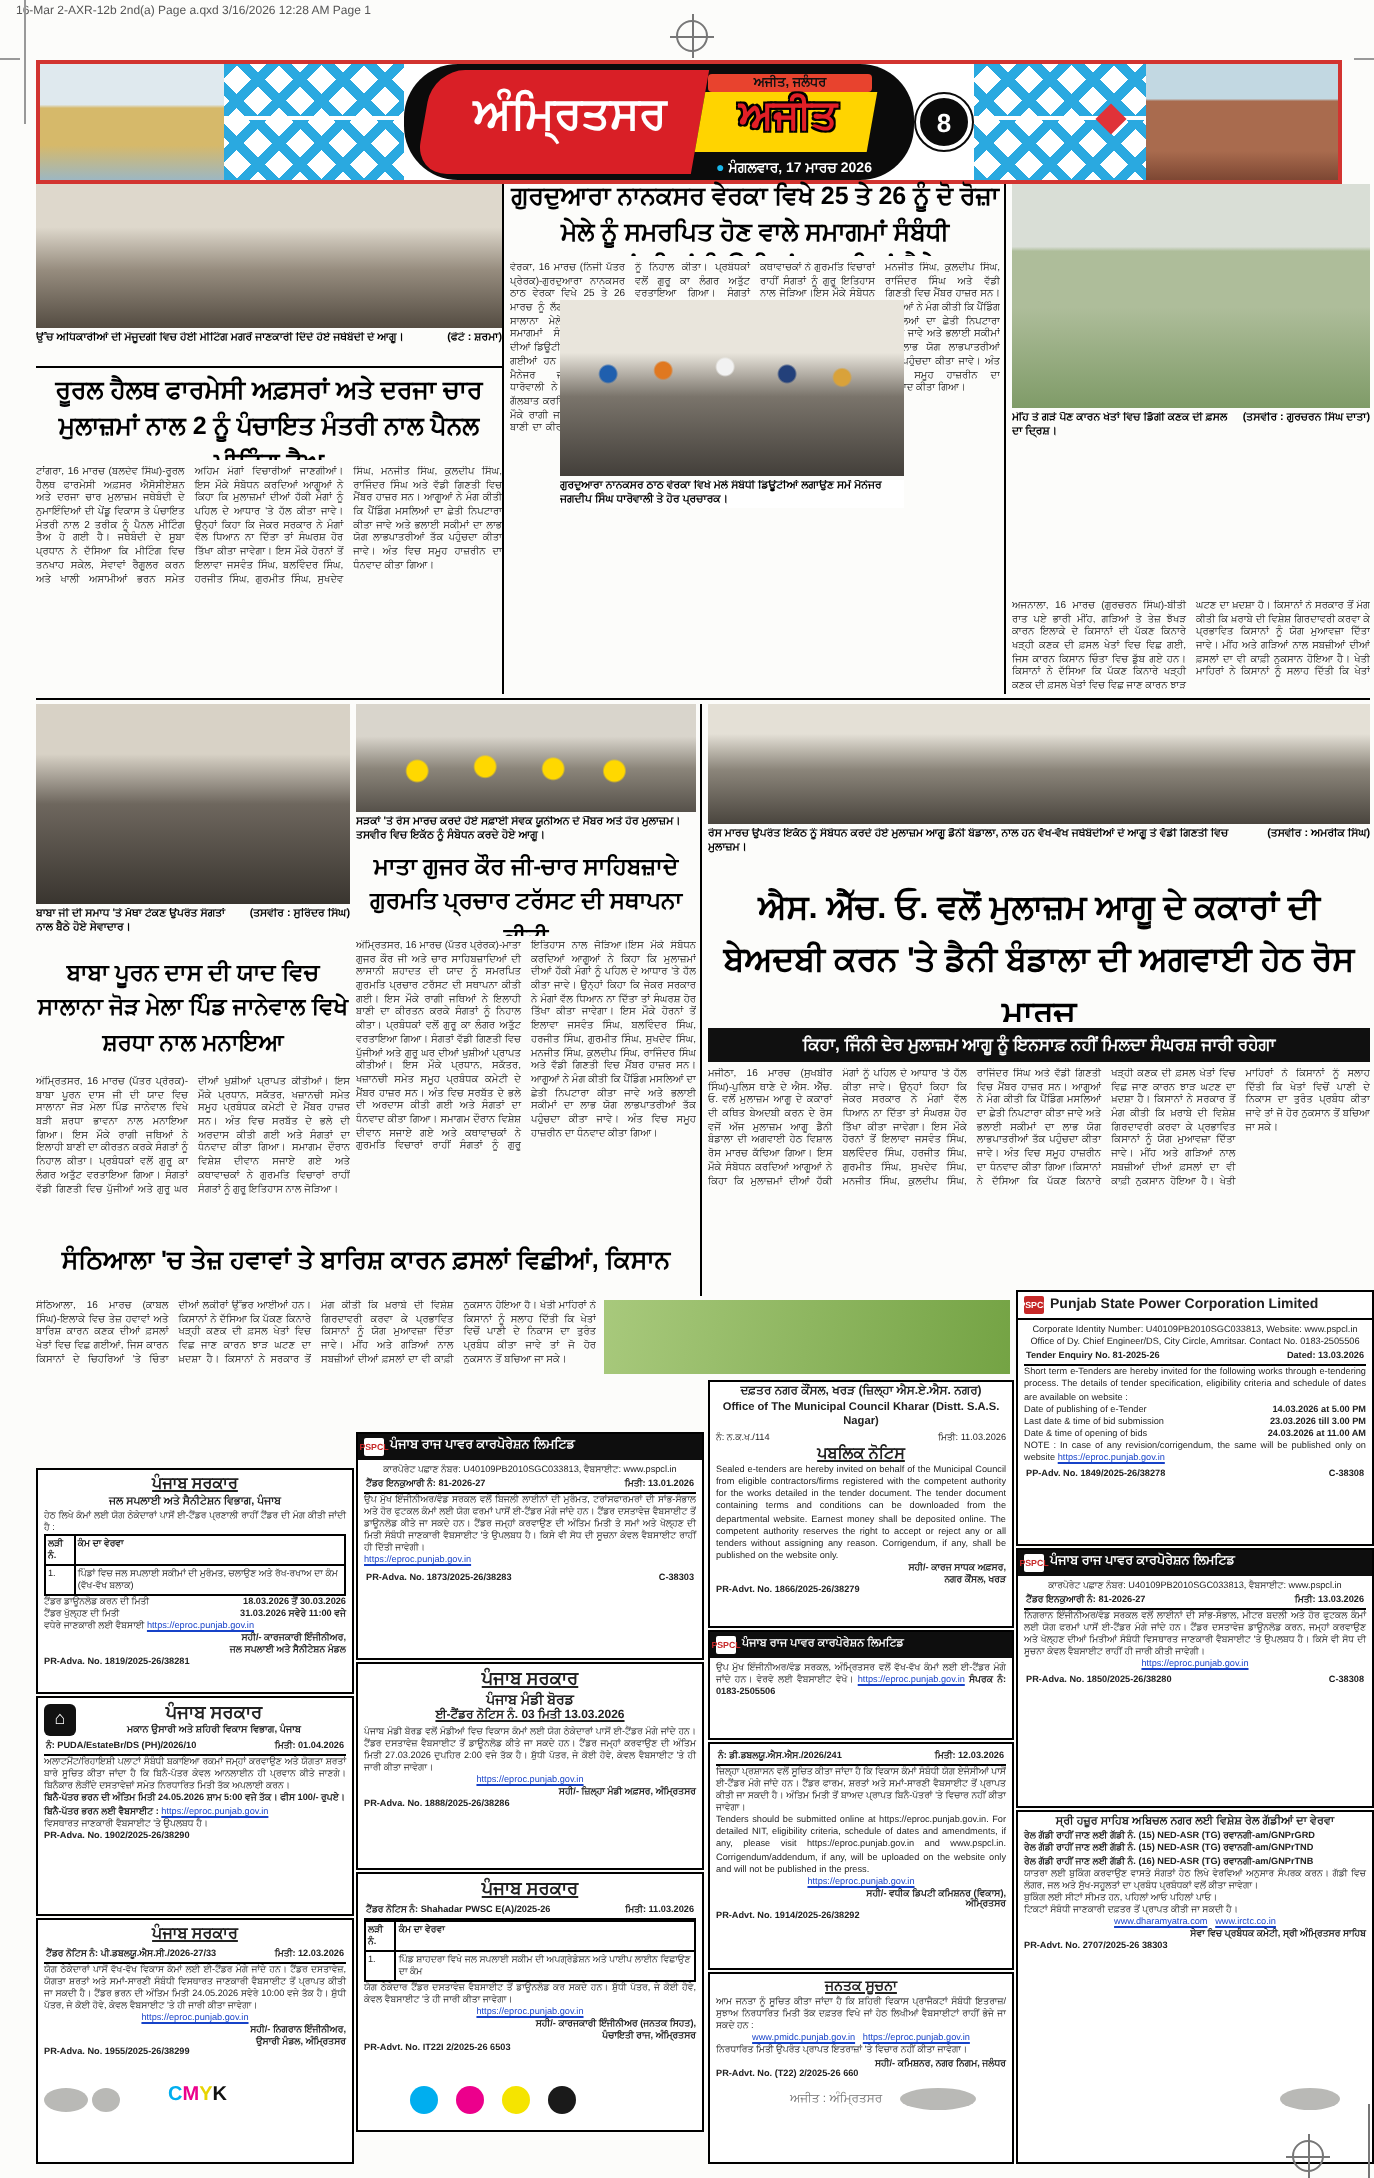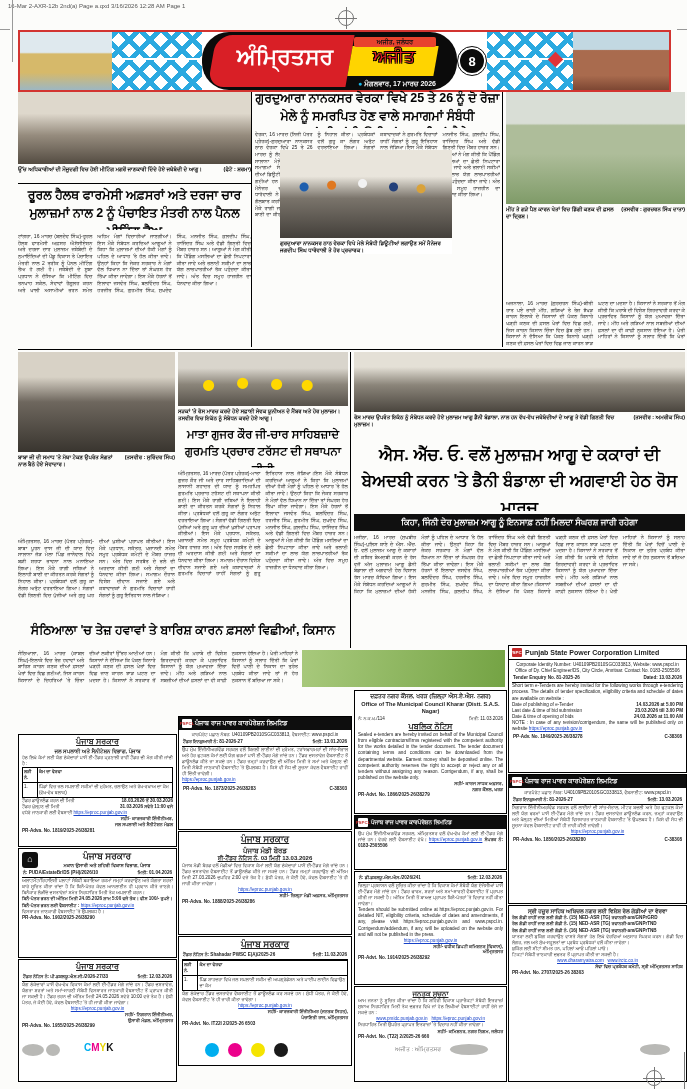--- a/index.html
+++ b/index.html
@@ -51,21 +51,21 @@
  <div class="abs" style="left:18px;top:30px;width:649px;height:58px;border:2px solid #d23430;background:#fff;display:flex">
    <div class="photo" style="width:92px;height:100%;background:linear-gradient(#dfe9ee 0 35%,#d6b96a 38% 70%,#9db7c2)"></div>
    <div class="band" style="width:90px;height:100%;position:relative">
      <div class="abs" style="left:0;top:26px;width:100%;height:2px;background:#fff"></div>
    </div>
    <div style="width:255px;height:100%;position:relative;background:#0b0b0b;border-radius:27px;flex:0 0 auto">
      <div class="abs" style="left:10px;top:3px;bottom:3px;width:138px;background:#d91f26;transform:skewX(-10deg);border-radius:16px 0 0 16px"></div>
      <div class="abs" style="left:148px;top:14px;bottom:14px;width:86px;background:#ffd400;transform:skewX(-10deg)"></div>
      <div class="abs" style="left:18px;top:12px;width:130px;font-size:22px;font-weight:bold;color:#fff;text-align:center">ਅੰਮ੍ਰਿਤਸਰ</div>
      <div class="abs" style="left:152px;top:5px;width:82px;font-size:6.5px;font-weight:bold;color:#111;background:#e8432e;text-align:center;border-radius:2px;padding:1px 0">ਅਜੀਤ, ਜਲੰਧਰ</div>
-     <div class="abs" style="left:152px;top:15px;width:80px;font-size:17px;font-weight:normal;color:#e21f26;text-align:center;text-shadow:1px 1px 0 #000,-1px -1px 0 #000,1px -1px 0 #000,-1px 1px 0 #000">ਅਜੀਤ</div>
+     <div class="abs" style="left:152px;top:15px;width:80px;font-size:20px;font-weight:bold;color:#e21f26;text-align:center;text-shadow:1px 1px 0 #000,-1px -1px 0 #000,1px -1px 0 #000,-1px 1px 0 #000">ਅਜੀਤ</div>
      <div class="abs" style="left:140px;bottom:2px;width:110px;font-size:7px;font-weight:bold;color:#fff;text-align:center"><span style="color:#19b7ea">●</span> <span>ਮੰਗਲਵਾਰ, 17 ਮਾਰਚ 2026</span></div>
    </div>
    <div style="width:30px;height:100%;display:flex;align-items:center;justify-content:center">
      <div style="width:24px;height:24px;background:#0b0b0b;border:2px solid #fff;outline:1px solid #0b0b0b;border-radius:50%;color:#fff;font-weight:bold;font-size:13px;display:flex;align-items:center;justify-content:center">8</div>
    </div>
    <div class="band" style="flex:1;height:100%;position:relative">
      <div class="abs" style="left:0;top:26px;width:100%;height:2px;background:#fff"></div>
      <div class="rdia" style="right:12px;top:22px"></div>
    </div>
    <div class="photo" style="width:96px;height:100%;background:linear-gradient(#c2d8e2 0 30%,#a96b4e 32% 75%,#7d4733)"></div>
@@ -106,20 +106,21 @@
    <span>ਅਜਨਾਲਾ, 16 ਮਾਰਚ (ਗੁਰਚਰਨ ਸਿੰਘ)-ਬੀਤੀ ਰਾਤ ਪਏ ਭਾਰੀ ਮੀਂਹ, ਗੜਿਆਂ ਤੇ ਤੇਜ਼ ਝੱਖੜ ਕਾਰਨ ਇਲਾਕੇ ਦੇ ਕਿਸਾਨਾਂ ਦੀ ਪੱਕਣ ਕਿਨਾਰੇ ਖੜ੍ਹੀ ਕਣਕ ਦੀ ਫ਼ਸਲ ਖੇਤਾਂ ਵਿਚ ਵਿਛ ਗਈ, ਜਿਸ ਕਾਰਨ ਕਿਸਾਨ ਚਿੰਤਾ ਵਿਚ ਡੁੱਬ ਗਏ ਹਨ। </span><span>ਕਿਸਾਨਾਂ ਨੇ ਦੱਸਿਆ ਕਿ ਪੱਕਣ ਕਿਨਾਰੇ ਖੜ੍ਹੀ ਕਣਕ ਦੀ ਫ਼ਸਲ ਖੇਤਾਂ ਵਿਚ ਵਿਛ ਜਾਣ ਕਾਰਨ ਝਾੜ ਘਟਣ ਦਾ ਖ਼ਦਸ਼ਾ ਹੈ। ਕਿਸਾਨਾਂ ਨੇ ਸਰਕਾਰ ਤੋਂ ਮੰਗ ਕੀਤੀ ਕਿ ਖ਼ਰਾਬੇ ਦੀ ਵਿਸ਼ੇਸ਼ ਗਿਰਦਾਵਰੀ ਕਰਵਾ ਕੇ ਪ੍ਰਭਾਵਿਤ ਕਿਸਾਨਾਂ ਨੂੰ ਯੋਗ ਮੁਆਵਜ਼ਾ ਦਿੱਤਾ ਜਾਵੇ। ਮੀਂਹ ਅਤੇ ਗੜਿਆਂ ਨਾਲ ਸਬਜ਼ੀਆਂ ਦੀਆਂ ਫ਼ਸਲਾਂ ਦਾ ਵੀ ਕਾਫ਼ੀ ਨੁਕਸਾਨ ਹੋਇਆ ਹੈ। ਖੇਤੀ ਮਾਹਿਰਾਂ ਨੇ ਕਿਸਾਨਾਂ ਨੂੰ ਸਲਾਹ ਦਿੱਤੀ ਕਿ ਖੇਤਾਂ ਵਿਚੋਂ ਪਾਣੀ ਦੇ ਨਿਕਾਸ ਦਾ ਤੁਰੰਤ ਪ੍ਰਬੰਧ ਕੀਤਾ ਜਾਵੇ ਤਾਂ ਜੋ ਹੋਰ ਨੁਕਸਾਨ ਤੋਂ ਬਚਿਆ ਜਾ ਸਕੇ।</span>
  </div>
 
  <div class="abs rule" style="left:18px;top:349px;width:667px;height:1px"></div>
 
  <div class="abs photo" style="left:18px;top:352px;width:157px;height:100px;background:linear-gradient(#d8d2c6 0 25%,#6e675e 50%,#39352f)"></div>
  <div class="abs cap" style="left:18px;top:454px;width:157px;height:22px">
    <span class="cr">(ਤਸਵੀਰ : ਸੁਰਿੰਦਰ ਸਿੰਘ)</span>
    <span>ਬਾਬਾ ਜੀ ਦੀ ਸਮਾਧ 'ਤੇ ਮੱਥਾ ਟੇਕਣ ਉਪਰੰਤ ਸੰਗਤਾਂ ਨਾਲ ਬੈਠੇ ਹੋਏ ਸੇਵਾਦਾਰ।</span>
  </div>
+ <div class="abs hl" style="left:18px;top:479px;width:157px;height:56px;font-size:11.5px;line-height:1.5">ਬਾਬਾ ਪੂਰਨ ਦਾਸ ਦੀ ਯਾਦ ਵਿਚ ਸਾਲਾਨਾ ਜੋੜ ਮੇਲਾ ਪਿੰਡ ਜਾਨੇਵਾਲ ਵਿਖੇ ਸ਼ਰਧਾ ਨਾਲ ਮਨਾਇਆ</div>
  <div class="abs bt c2" style="left:18px;top:538px;width:157px;height:78px">
    <span>ਅੰਮ੍ਰਿਤਸਰ, 16 ਮਾਰਚ (ਪੱਤਰ ਪ੍ਰੇਰਕ)-ਬਾਬਾ ਪੂਰਨ ਦਾਸ ਜੀ ਦੀ ਯਾਦ ਵਿਚ ਸਾਲਾਨਾ ਜੋੜ ਮੇਲਾ ਪਿੰਡ ਜਾਨੇਵਾਲ ਵਿਖੇ ਬੜੀ ਸ਼ਰਧਾ ਭਾਵਨਾ ਨਾਲ ਮਨਾਇਆ ਗਿਆ। </span><span>ਇਸ ਮੌਕੇ ਰਾਗੀ ਜਥਿਆਂ ਨੇ ਇਲਾਹੀ ਬਾਣੀ ਦਾ ਕੀਰਤਨ ਕਰਕੇ ਸੰਗਤਾਂ ਨੂੰ ਨਿਹਾਲ ਕੀਤਾ। ਪ੍ਰਬੰਧਕਾਂ ਵਲੋਂ ਗੁਰੂ ਕਾ ਲੰਗਰ ਅਤੁੱਟ ਵਰਤਾਇਆ ਗਿਆ। ਸੰਗਤਾਂ ਵੱਡੀ ਗਿਣਤੀ ਵਿਚ ਪੁੱਜੀਆਂ ਅਤੇ ਗੁਰੂ ਘਰ ਦੀਆਂ ਖੁਸ਼ੀਆਂ ਪ੍ਰਾਪਤ ਕੀਤੀਆਂ। ਇਸ ਮੌਕੇ ਪ੍ਰਧਾਨ, ਸਕੱਤਰ, ਖਜ਼ਾਨਚੀ ਸਮੇਤ ਸਮੂਹ ਪ੍ਰਬੰਧਕ ਕਮੇਟੀ ਦੇ ਮੈਂਬਰ ਹਾਜ਼ਰ ਸਨ। ਅੰਤ ਵਿਚ ਸਰਬੱਤ ਦੇ ਭਲੇ ਦੀ ਅਰਦਾਸ ਕੀਤੀ ਗਈ ਅਤੇ ਸੰਗਤਾਂ ਦਾ ਧੰਨਵਾਦ ਕੀਤਾ ਗਿਆ। ਸਮਾਗਮ ਦੌਰਾਨ ਵਿਸ਼ੇਸ਼ ਦੀਵਾਨ ਸਜਾਏ ਗਏ ਅਤੇ ਕਥਾਵਾਚਕਾਂ ਨੇ ਗੁਰਮਤਿ ਵਿਚਾਰਾਂ ਰਾਹੀਂ ਸੰਗਤਾਂ ਨੂੰ ਗੁਰੂ ਇਤਿਹਾਸ ਨਾਲ ਜੋੜਿਆ।</span>
  </div>
 
  <div class="abs photo" style="left:178px;top:352px;width:170px;height:54px;background:
     radial-gradient(circle at 18% 62%, #ffd800 0 5px, rgba(0,0,0,0) 6px),
     radial-gradient(circle at 38% 58%, #ffd800 0 5px, rgba(0,0,0,0) 6px),
     radial-gradient(circle at 58% 60%, #ffd800 0 5px, rgba(0,0,0,0) 6px),
     radial-gradient(circle at 76% 62%, #ffd800 0 5px, rgba(0,0,0,0) 6px),
     linear-gradient(#d9d5cc 0 30%,#8b857a 60%,#56514a)"></div>

